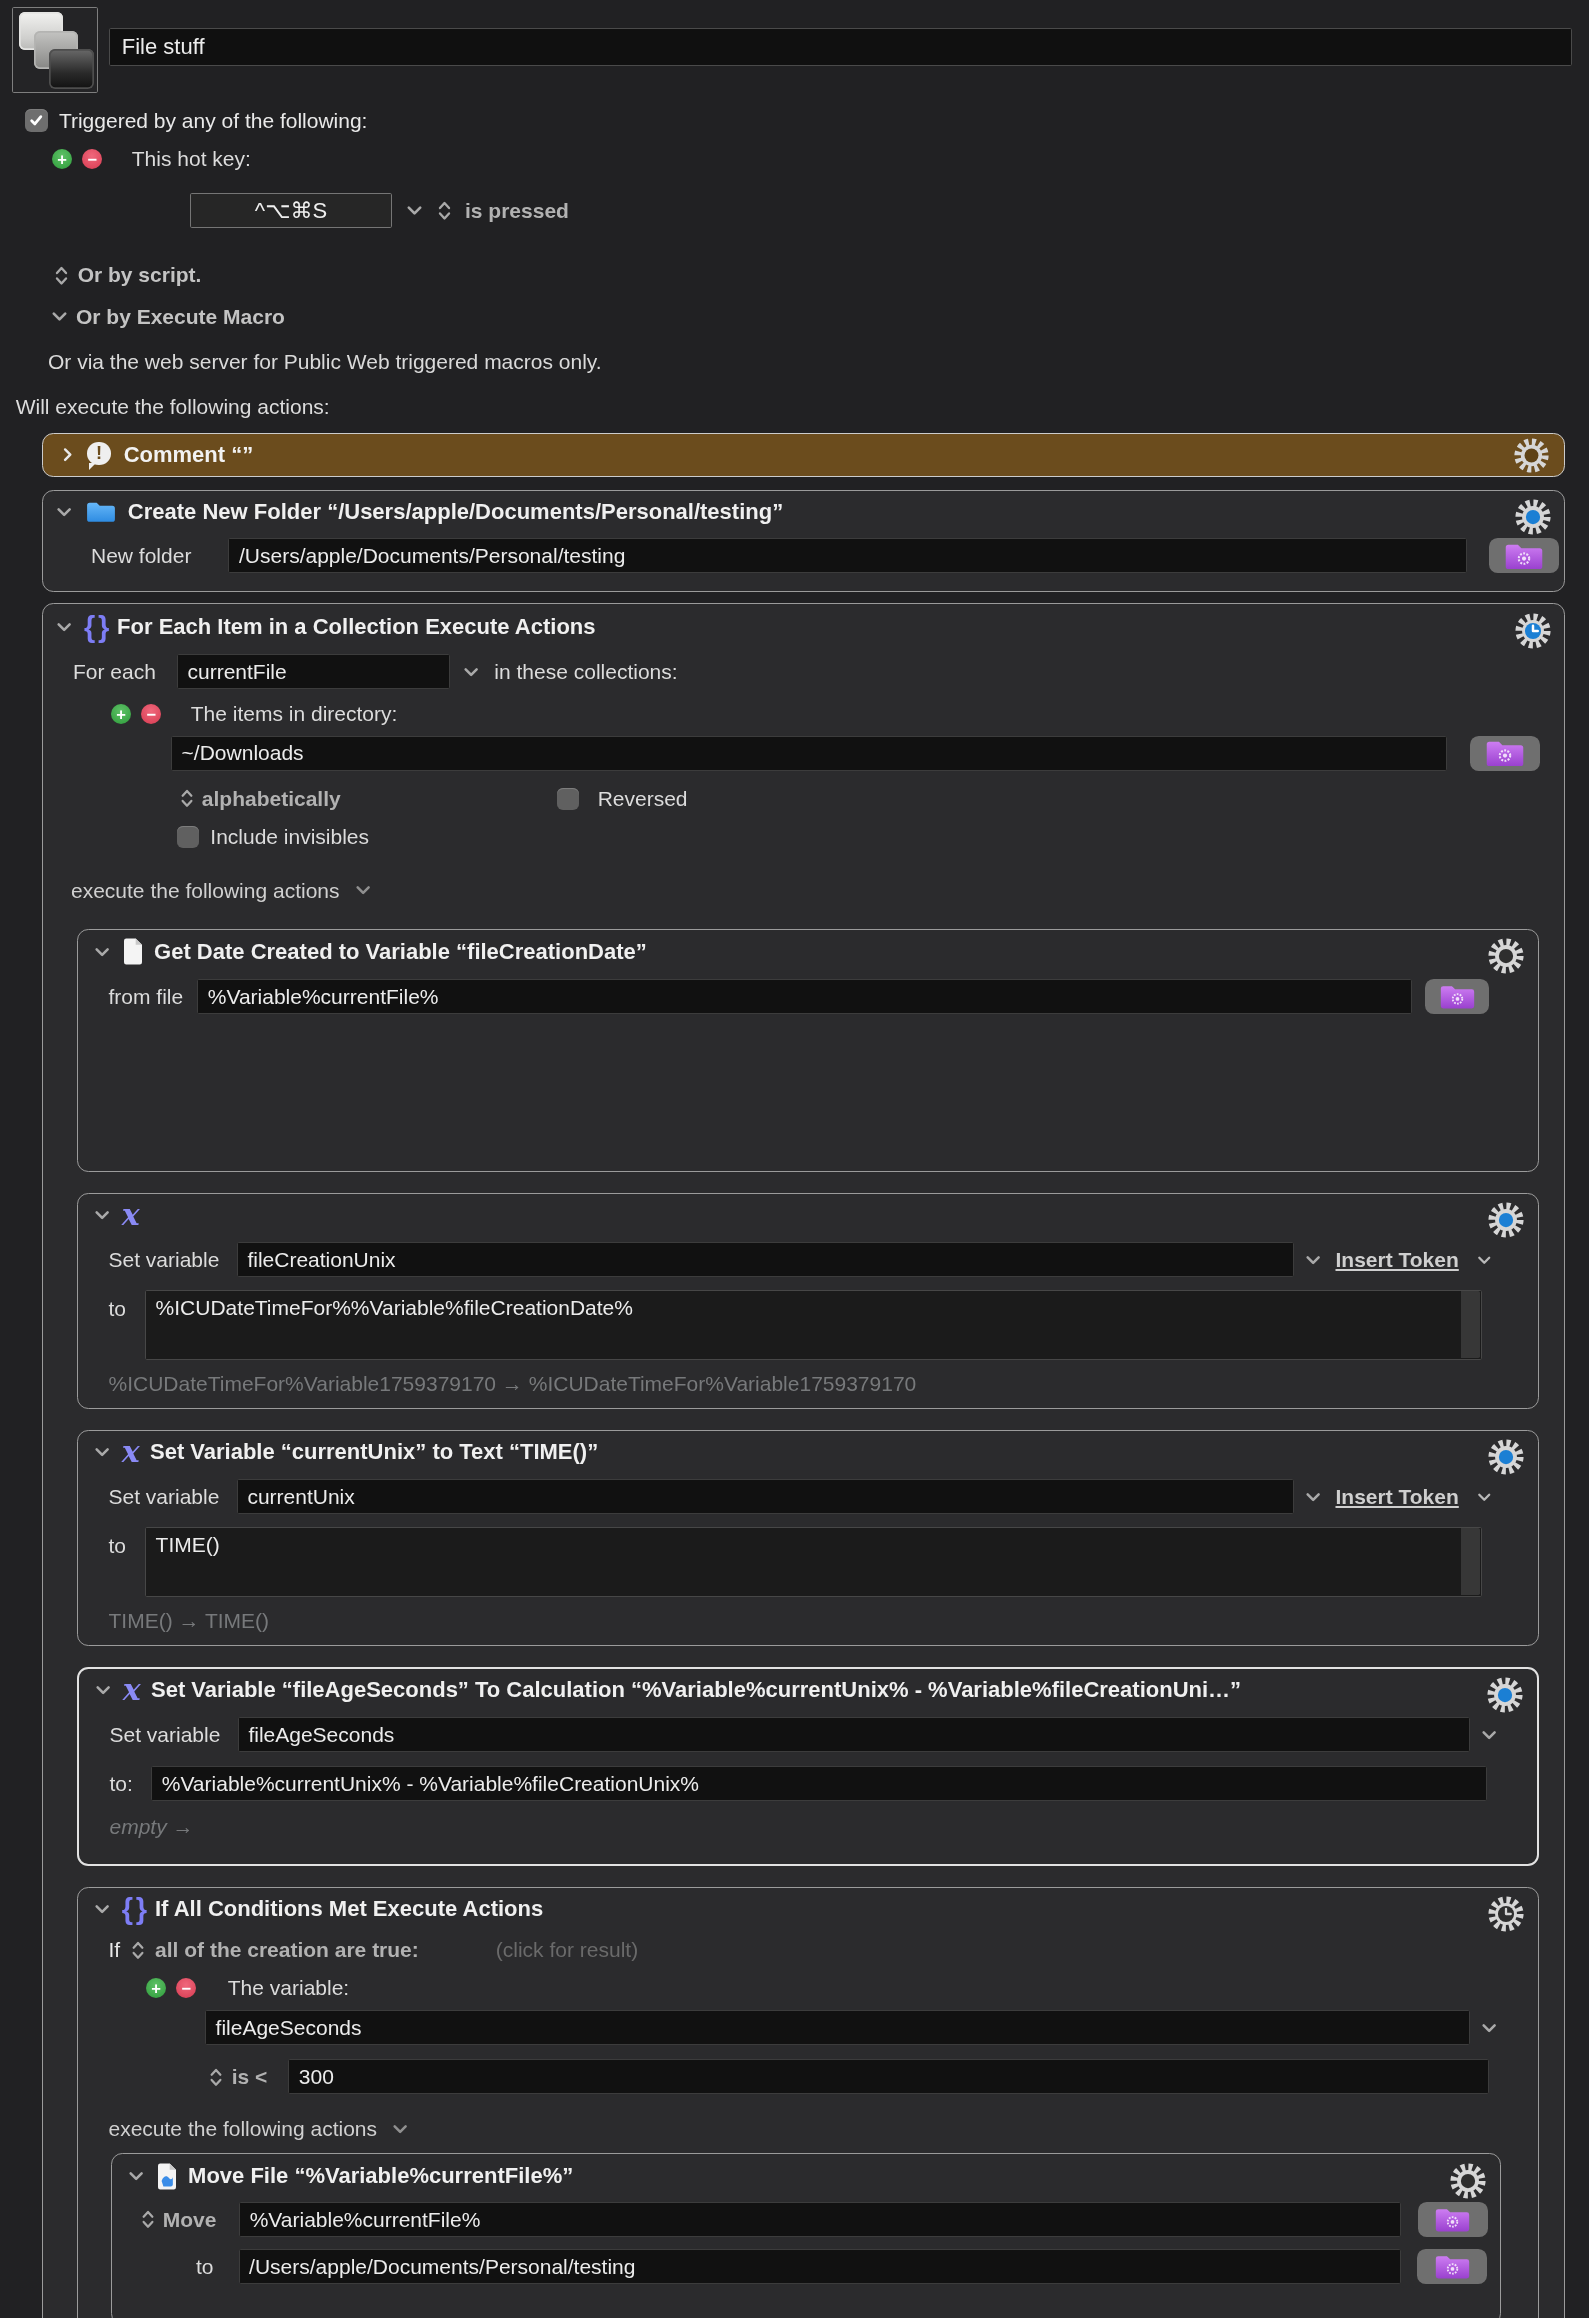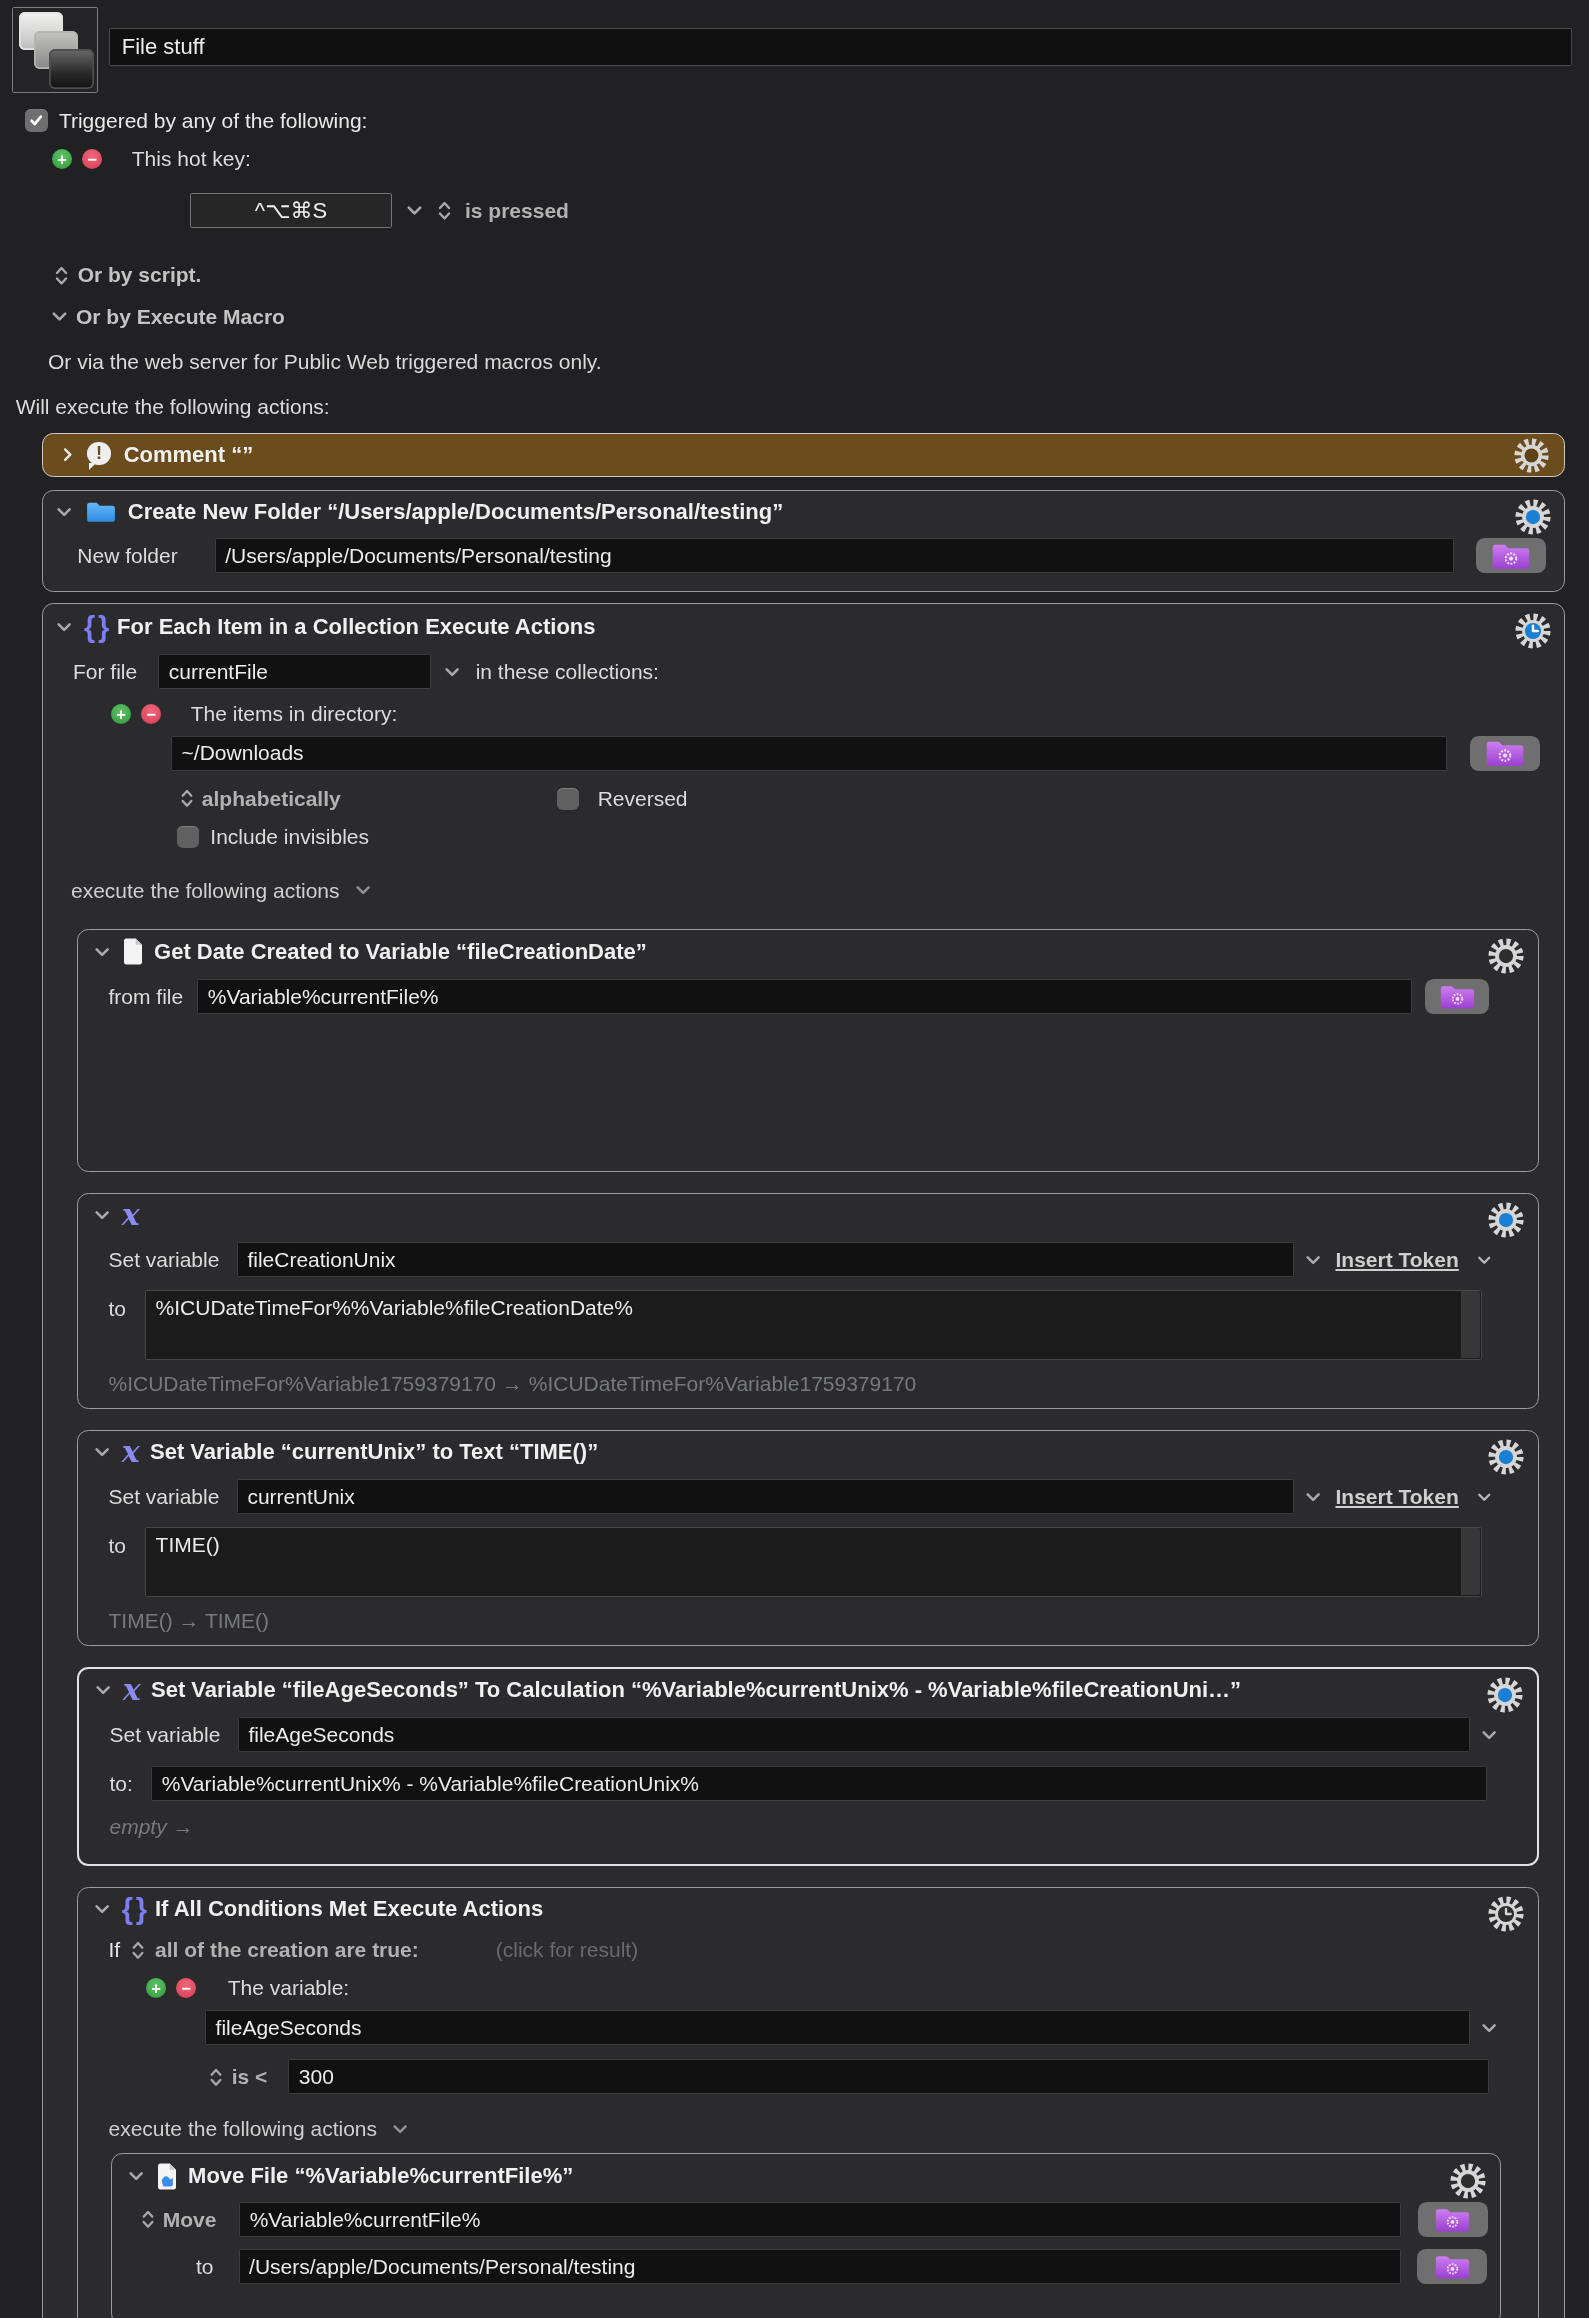--- a/index.html
+++ b/index.html
@@ -56,21 +56,21 @@
   .fld{background:#111111;border:0.9px solid #3c3c3c;border-radius:1.7px;height:35px;box-sizing:border-box;display:flex;align-items:center;padding:0 9.6px;color:#ececec;font-size:21px;white-space:nowrap;overflow:hidden;}
   .ta{background:#1b1b1b;border:0.9px solid #474747;border-radius:1.7px;box-sizing:border-box;position:relative;padding:5.2px 30px 5.2px 9.6px;color:#ececec;font-size:21px;}
   .ta .scroll{position:absolute;top:0.9px;right:0.9px;bottom:0.9px;width:19px;background:#373737;border-radius:0 1.7px 1.7px 0;}
   .pbtn{width:70px;height:35px;border-radius:8.7px;background:#6f6f6f;display:flex;align-items:center;justify-content:center;flex:none;}
   .result{color:#77797b;font-size:21px;white-space:nowrap;overflow:hidden;}
   .result.it{font-style:italic;}
   .ex-row{color:#d0d0d0;display:flex;align-items:center;gap:14px;}
   
   .cnf{height:102px;margin-bottom:11.3px;}
   .cnf .titlerow{padding:8.7px 0 0 12.2px;gap:12.2px;}
-  .cnf .frow{margin:13px 0 0 16px;gap:0;justify-content:center;}
+  .cnf .frow{margin:13px 0 0 48px;gap:0;}
   .cnf .frow .fld{margin-left:37px;width:1239px;}
   .cnf .frow .pbtn{margin-left:22px;}
   
   .fe{height:1737px;}
   .fe > .titlerow{padding:10.4px 0 0 12.2px;gap:10.4px;}
   .braces{color:#7d7df5;font-weight:700;font-size:29px;line-height:26px;letter-spacing:-2.6px;flex:none;}
   .fe-row1{margin:14px 0 0 30px;}
   .fe-row1 .fld{margin-left:21px;width:273px;}
   .fe-row1 .chevc{margin-left:12.2px;}
   .fe-row1 .lbl2{margin-left:14px;}
@@ -307,21 +307,21 @@
           <use href="#chev-down"></use>
         </svg>
       <span class="braces">{ }</span>
       <span class="atitle">For Each Item in a Collection Execute Actions</span>
     </div>
     <span class="gearwrap"><svg class="ic" width="38" height="38" viewBox="0 0 44 44">
           <use href="#gear-clock-blue"></use>
         </svg></span>
 
     <div class="row fe-row1">
-      <span class="lbl">For file</span>
+      <span class="lbl">For each</span>
       <span class="fld">currentFile</span>
       <svg class="ic chevc" width="18.3" height="18.3" viewBox="0 0 21 21">
           <use href="#chev-down"></use>
         </svg>
       <span class="lbl lbl2">in these collections:</span>
     </div>
 
     <div class="row fe-pm">
       <span class="pm plus">+</span>
       <span class="pm minus">−</span>

